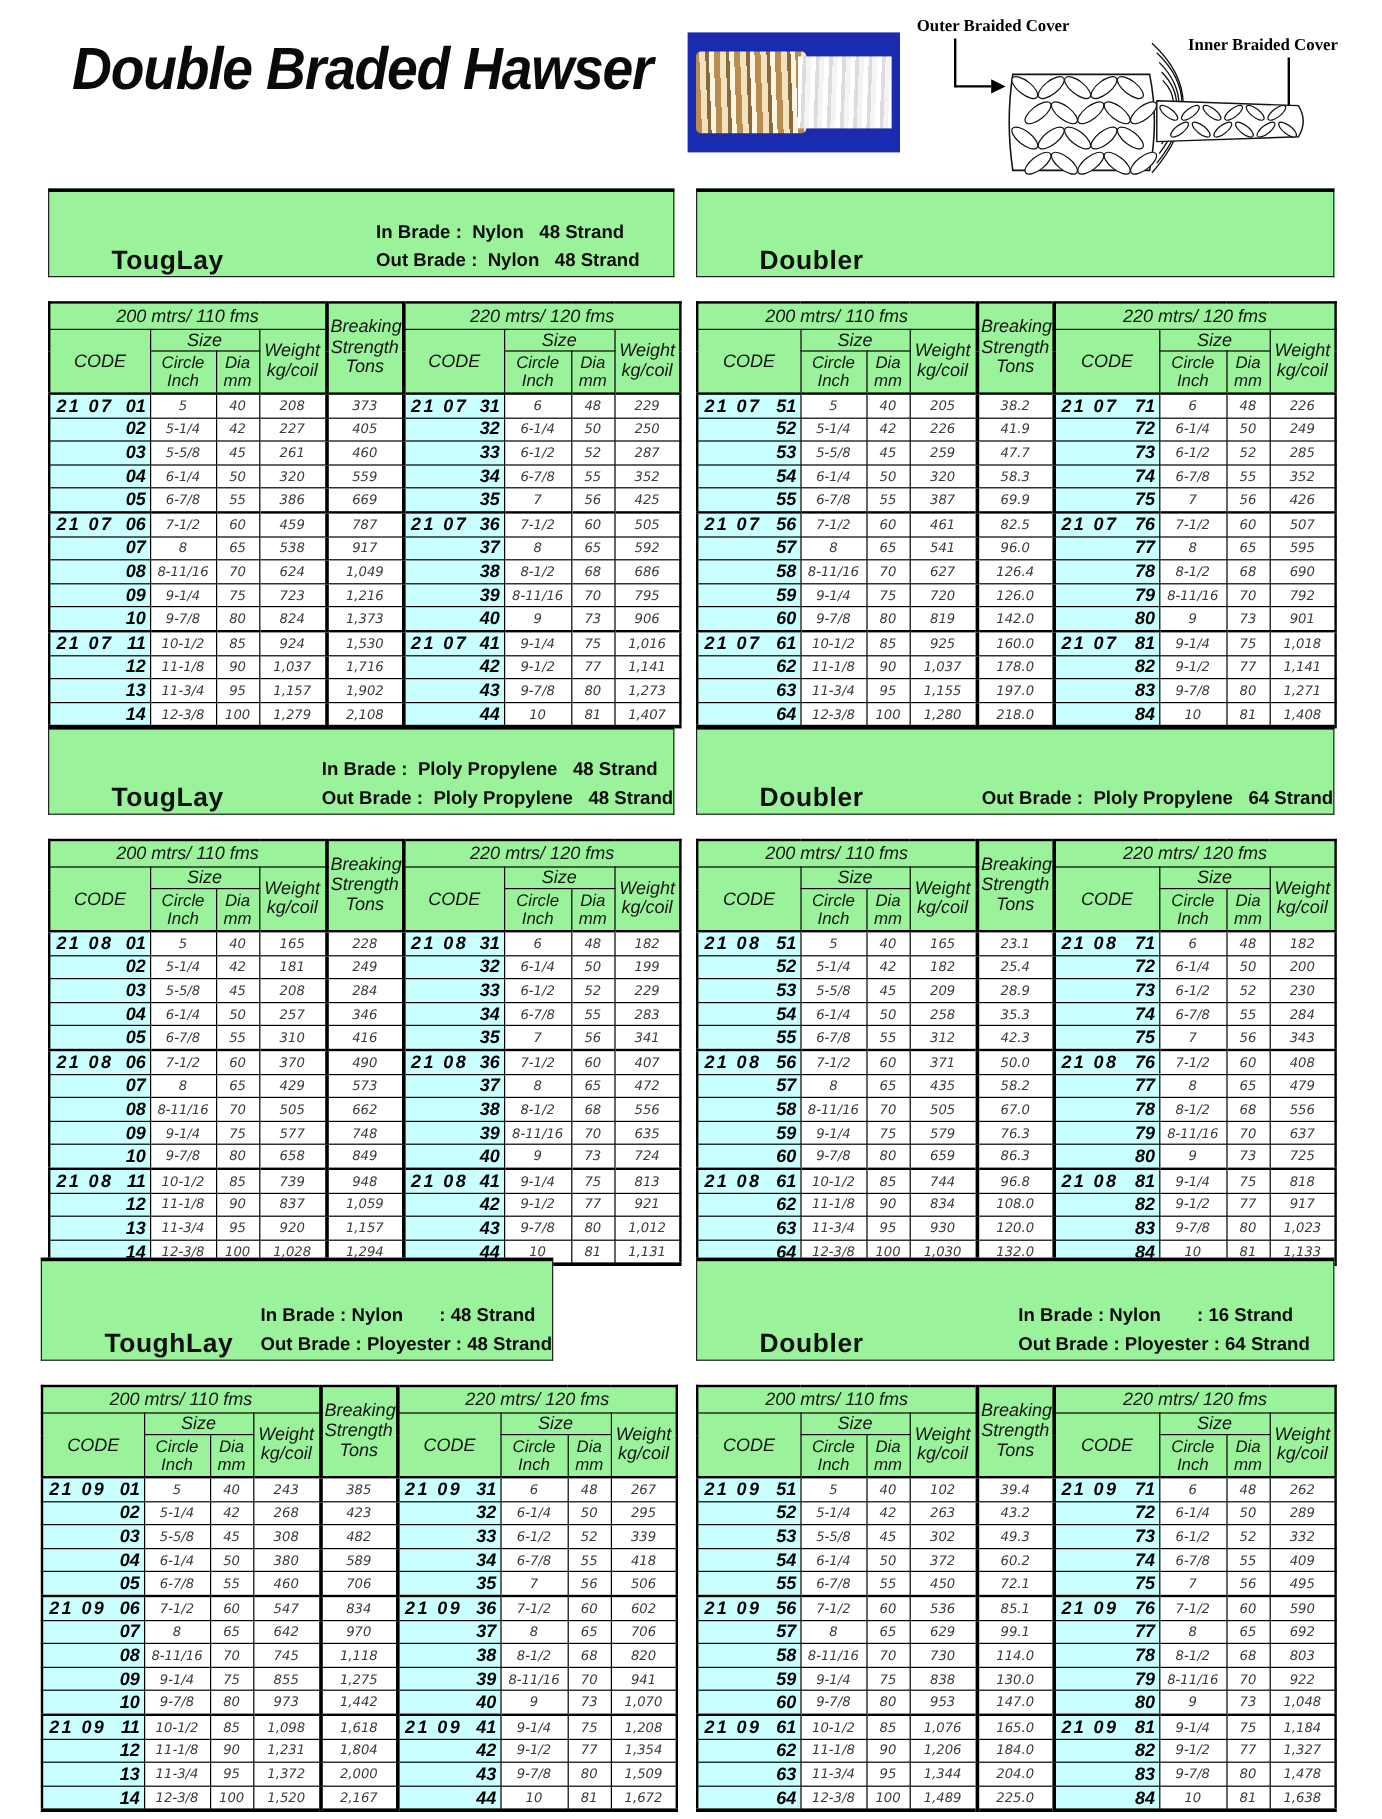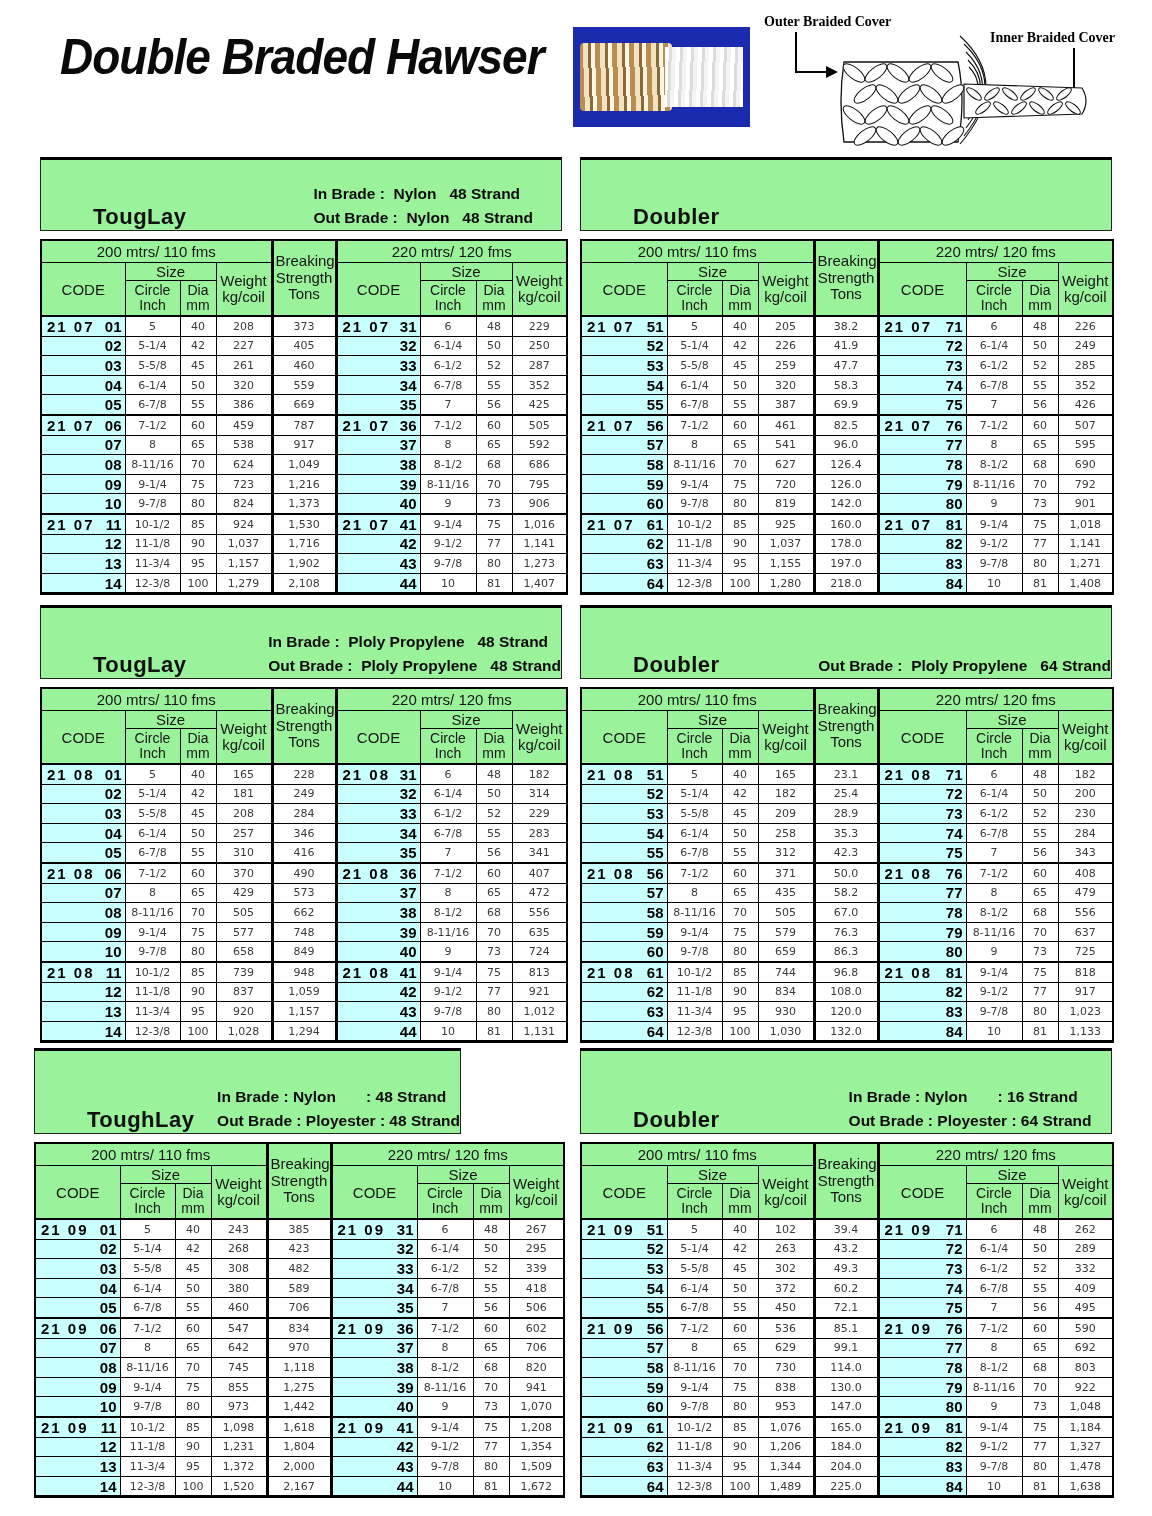--- a/index.html
+++ b/index.html
@@ -34,22 +34,22 @@
 
   .band{background:var(--header_green);border-top:3px solid var(--border_black);
     border-left:1px solid #222;border-right:1px solid #222;border-bottom:1px solid #222;
     height:70px;display:flex;align-items:flex-end;}
   .tall .band{height:82px;}
   .band-title{width:37%;padding-left:52px;font-size:22px;font-weight:bold;color:#101010;letter-spacing:.5px;}
   .band-brade{flex:1;display:flex;justify-content:center;}
   .brade-lines{text-align:left;}
   .brade-line{font-size:15.5px;font-weight:bold;color:#0c0c0c;line-height:1.55;white-space:pre;}
 
-  .spec-grid{border-collapse:collapse;table-layout:fixed;margin-top:8px;width:100%;
-    border:2px solid var(--border_black);border-bottom:3px solid var(--border_black);}
+  .spec-grid{border-collapse:collapse;table-layout:fixed;margin-top:20px;width:100%;
+    border:2px solid var(--border_black);border-bottom:3px solid var(--border_black);font-style:italic;}
   .spec-grid th,.spec-grid td{border:1px solid var(--border_black);padding:0 2px;}
   .spec-grid thead{border-bottom:2px solid var(--border_black);}
   .spec-grid thead th{background:var(--header_green);font-weight:normal;color:#161616;text-align:center;}
   .span-row th{height:21px;font-size:15px;}
   .colhead th{font-size:15px;}
   .subhead th{height:34px;font-size:14px;line-height:1.05;}
   .codeh{font-size:15px;}
   .wh{font-size:15px;line-height:1.1;}
   th.bs{border-left:3px solid var(--border_black);border-right:3px solid var(--border_black);
     font-size:15px;line-height:1.12;}
@@ -898,21 +898,21 @@
             <td class="val">181</td>
             <td class="val bs">249</td>
             <td class="code">
               <div class="cwrap">
                 <span class="cp"></span>
                 <span class="cs">32</span>
               </div>
             </td>
             <td class="val">6-1/4</td>
             <td class="val">50</td>
-            <td class="val">314</td>
+            <td class="val">199</td>
           </tr>
           <tr>
             <td class="code">
               <div class="cwrap">
                 <span class="cp"></span>
                 <span class="cs">03</span>
               </div>
             </td>
             <td class="val">5-5/8</td>
             <td class="val">45</td>

